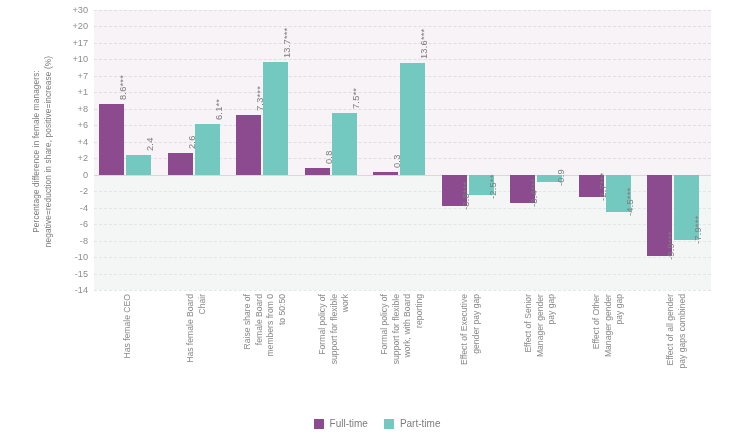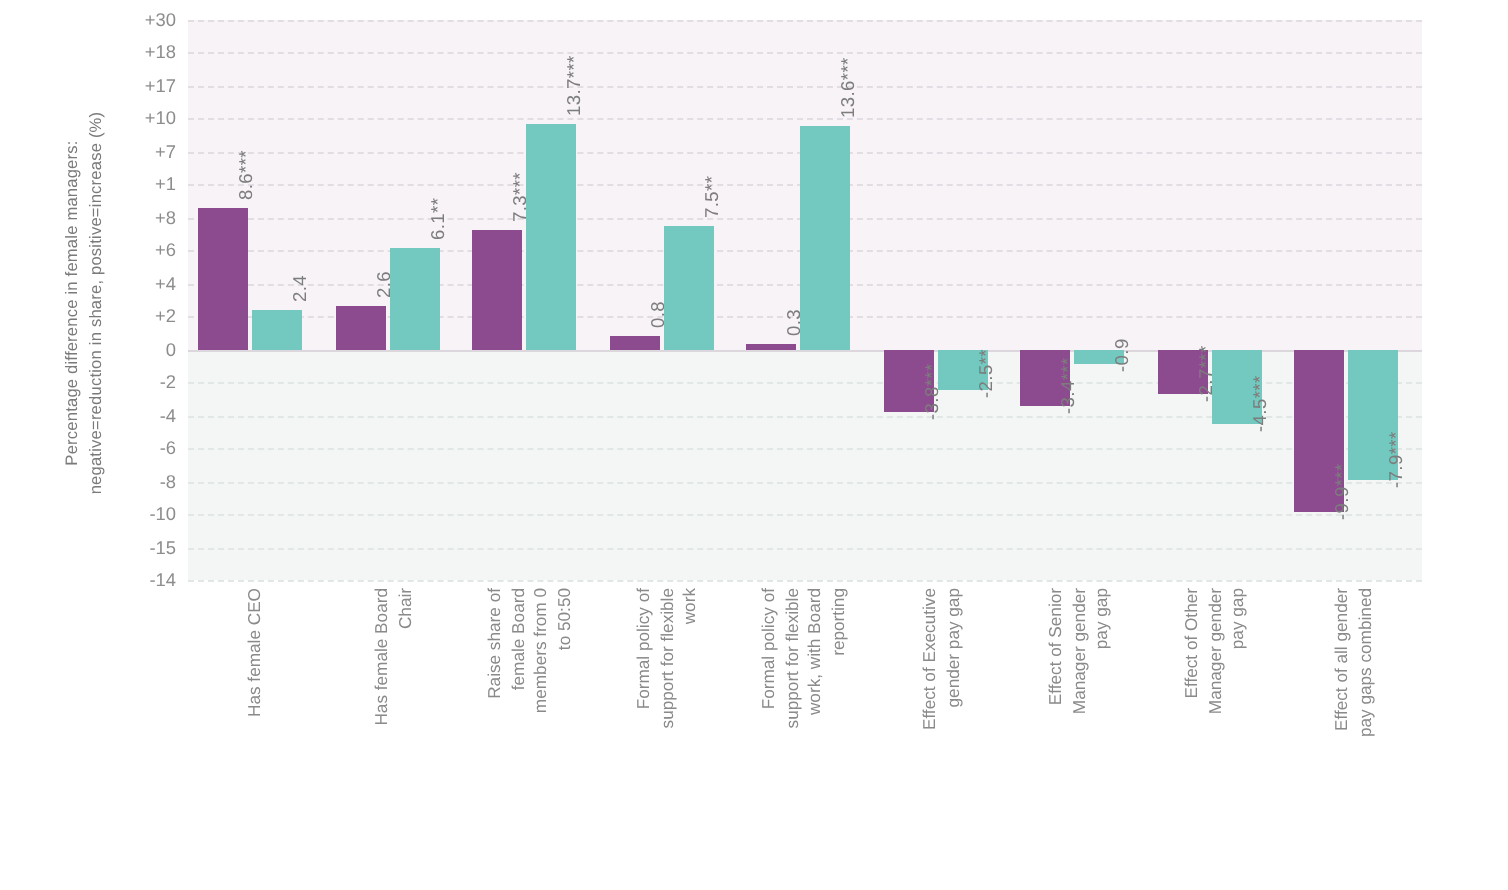--- a/index.html
+++ b/index.html
@@ -107,21 +107,21 @@
 </head>
 <body>
 
 <div id="chart-root">
 
   <div class="y-axis-title">Percentage difference in female managers:
 negative=reduction in share, positive=increase (%)</div>
 
   <div class="y-ticks">
       <div class="y-tick" style="top: 10px;">+30</div>
-      <div class="y-tick" style="top: 26.4706px;">+18</div>
+      <div class="y-tick" style="top: 26.4706px;">+20</div>
       <div class="y-tick" style="top: 42.9412px;">+17</div>
       <div class="y-tick" style="top: 59.4118px;">+10</div>
       <div class="y-tick" style="top: 75.8824px;">+7</div>
       <div class="y-tick" style="top: 92.3529px;">+1</div>
       <div class="y-tick" style="top: 108.824px;">+8</div>
       <div class="y-tick" style="top: 125.294px;">+6</div>
       <div class="y-tick" style="top: 141.765px;">+4</div>
       <div class="y-tick" style="top: 158.235px;">+2</div>
       <div class="y-tick" style="top: 174.706px;">0</div>
       <div class="y-tick" style="top: 191.176px;">-2</div>
@@ -251,14 +251,24 @@
         <div class="xcat-inner">Effect of Other
 Manager gender
 pay gap</div>
       </div>
       <div class="xcat" style="left: 548.444px; width: 68.5556px;">
         <div class="xcat-inner">Effect of all gender
 pay gaps combined</div>
       </div>
     </div>
 
+  <div id="legend">
+      <div class="legend-item">
+        <span class="legend-swatch" style="background: rgb(140, 74, 143);"></span>
+        <span class="legend-label">Full-time</span>
+      </div>
+      <div class="legend-item">
+        <span class="legend-swatch" style="background: rgb(115, 201, 191);"></span>
+        <span class="legend-label">Part-time</span>
+      </div>
+    </div>
 
 </div>
 
 </body></html>

